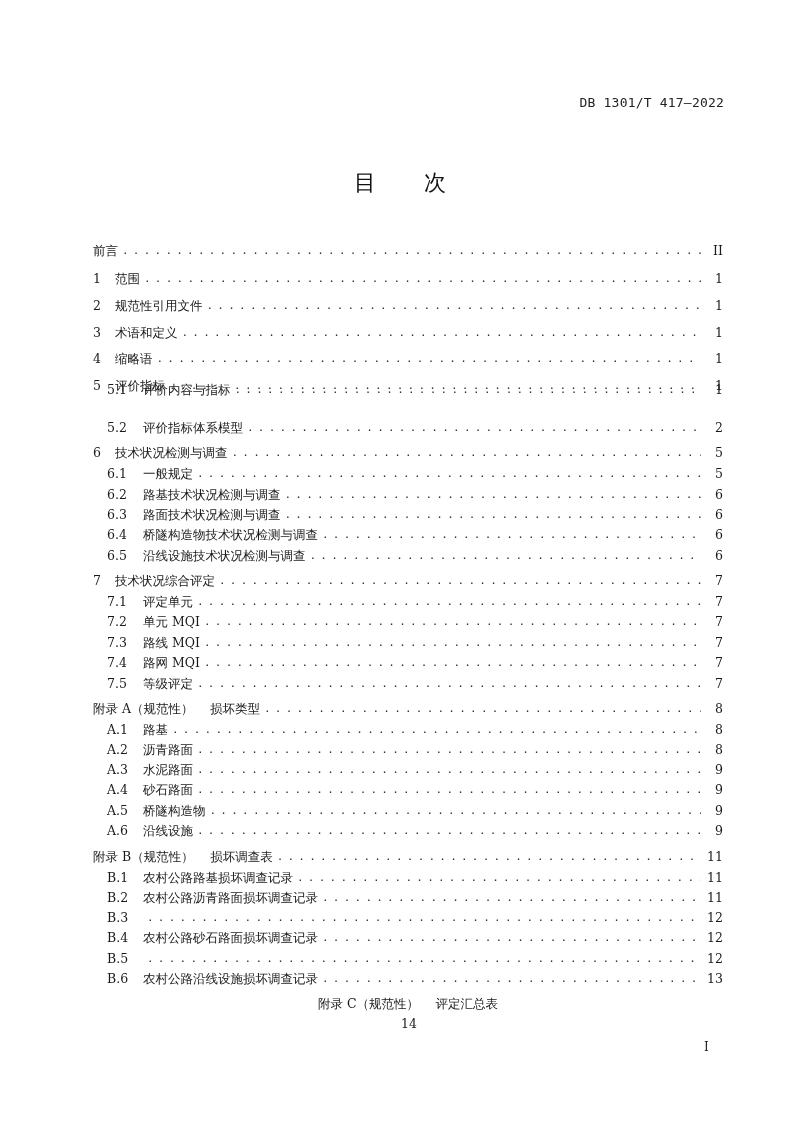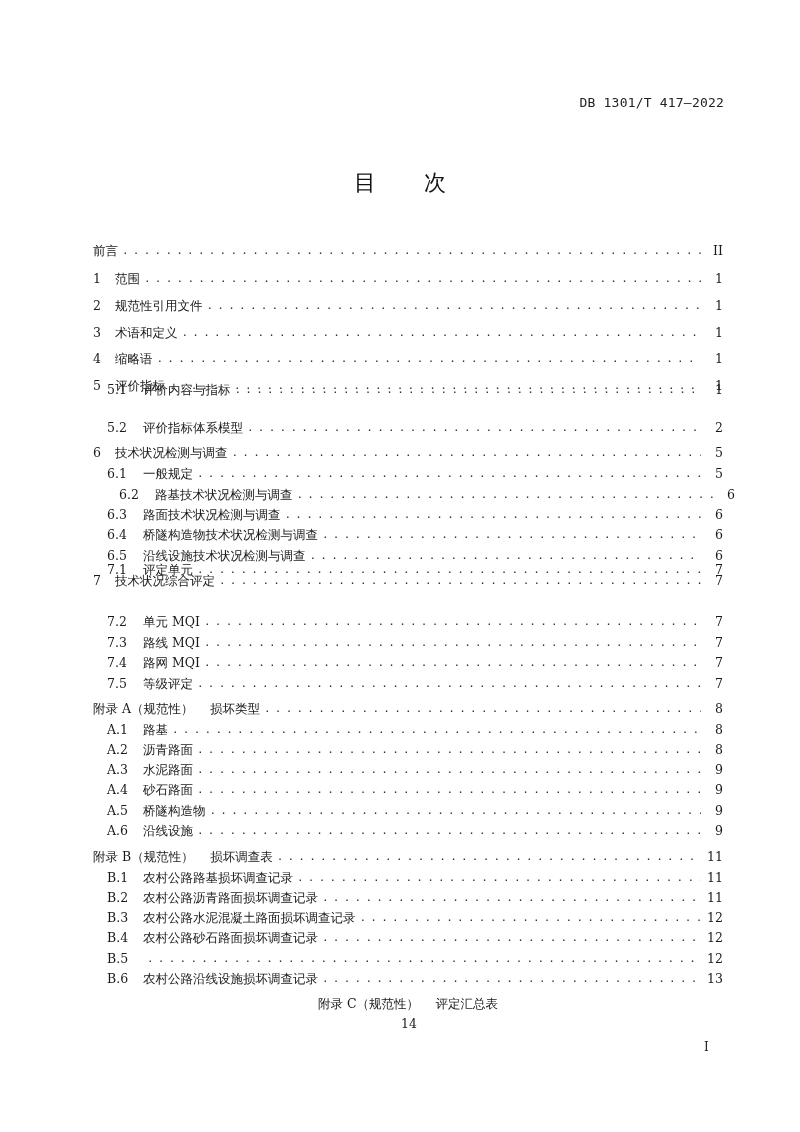--- a/index.html
+++ b/index.html
@@ -82,21 +82,21 @@
       <span class="label">技术状况检测与调查</span>
       <span class="dots"></span>
       <span class="page">5</span>
     </div>
     <div class="row sub" style="top: 464px;">
       <span class="num">6.1</span>
       <span class="label">一般规定</span>
       <span class="dots"></span>
       <span class="page">5</span>
     </div>
-    <div class="row sub" style="top: 485px; margin-left: 12px;">
+    <div class="row sub" style="top: 485px;">
       <span class="num">6.2</span>
       <span class="label">路基技术状况检测与调查</span>
       <span class="dots"></span>
       <span class="page">6</span>
     </div>
     <div class="row sub" style="top: 505px;">
       <span class="num">6.3</span>
       <span class="label">路面技术状况检测与调查</span>
       <span class="dots"></span>
       <span class="page">6</span>
@@ -112,21 +112,21 @@
       <span class="label">沿线设施技术状况检测与调查</span>
       <span class="dots"></span>
       <span class="page">6</span>
     </div>
     <div class="row" style="top: 571px;">
       <span class="num">7</span>
       <span class="label">技术状况综合评定</span>
       <span class="dots"></span>
       <span class="page">7</span>
     </div>
-    <div class="row sub" style="top: 560px;">
+    <div class="row sub" style="top: 592px;">
       <span class="num">7.1</span>
       <span class="label">评定单元</span>
       <span class="dots"></span>
       <span class="page">7</span>
     </div>
     <div class="row sub" style="top: 612px;">
       <span class="num">7.2</span>
       <span class="label">单元 MQI</span>
       <span class="dots"></span>
       <span class="page">7</span>
@@ -202,21 +202,20 @@
       <span class="page">11</span>
     </div>
     <div class="row sub" style="top: 888px;">
       <span class="num">B.2</span>
       <span class="label">农村公路沥青路面损坏调查记录</span>
       <span class="dots"></span>
       <span class="page">11</span>
     </div>
     <div class="row sub" style="top: 908px;">
       <span class="num">B.3</span>
-      <span class="label">农村公路水泥混凝土路面损坏调查记录</span>
       <span class="dots"></span>
       <span class="page">12</span>
     </div>
     <div class="row sub" style="top: 928px;">
       <span class="num">B.4</span>
       <span class="label">农村公路砂石路面损坏调查记录</span>
       <span class="dots"></span>
       <span class="page">12</span>
     </div>
     <div class="row sub" style="top: 949px;">

